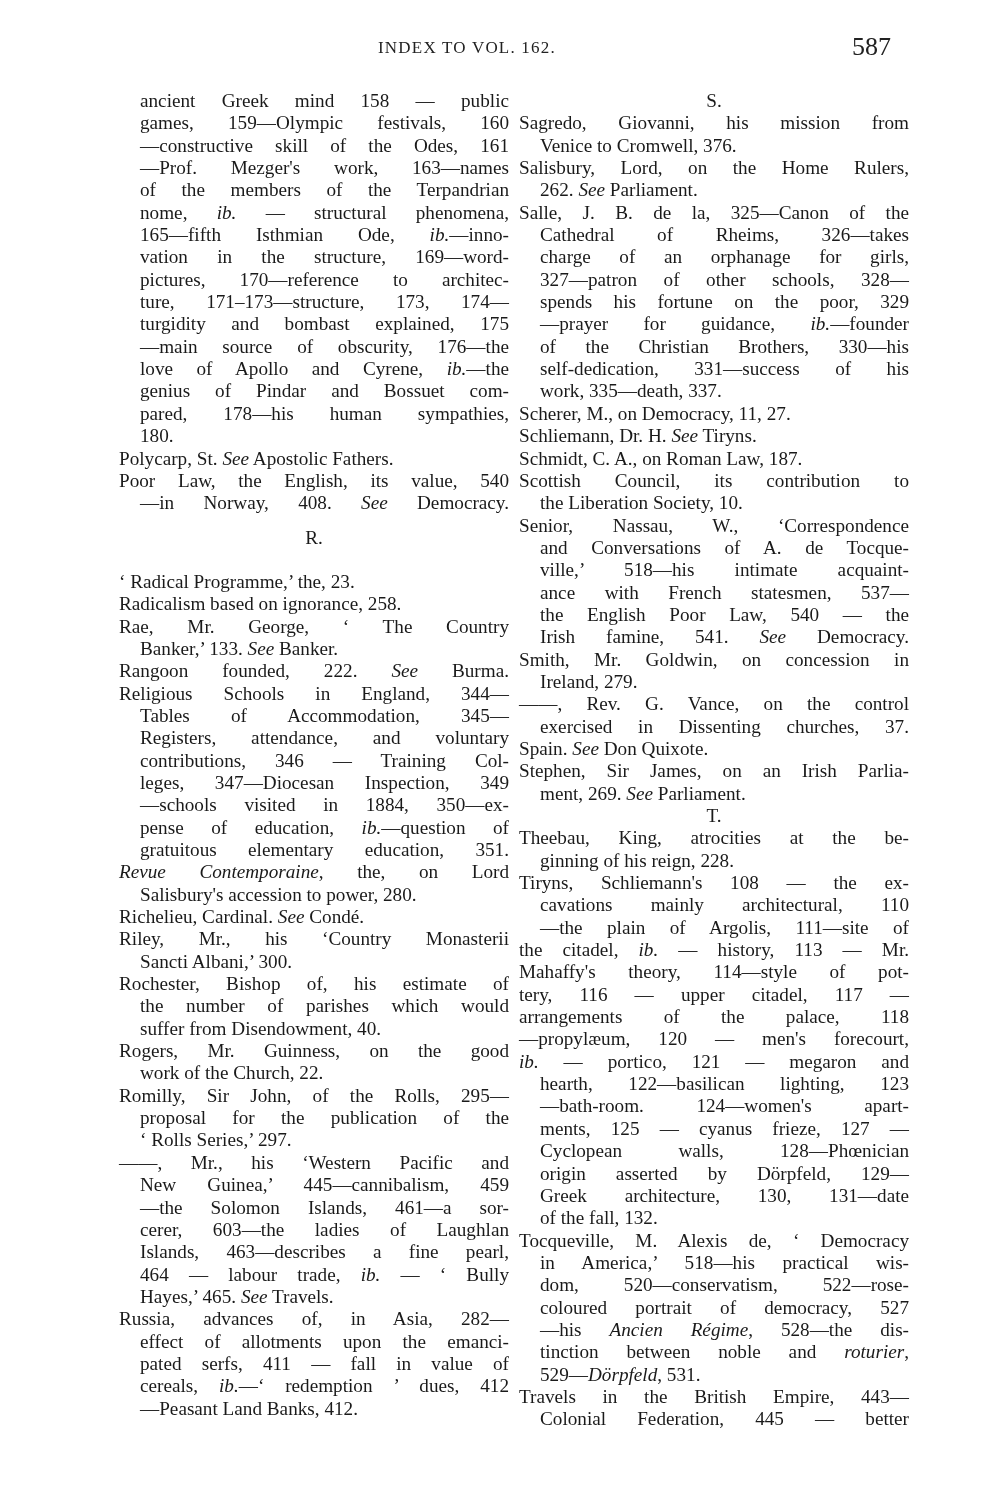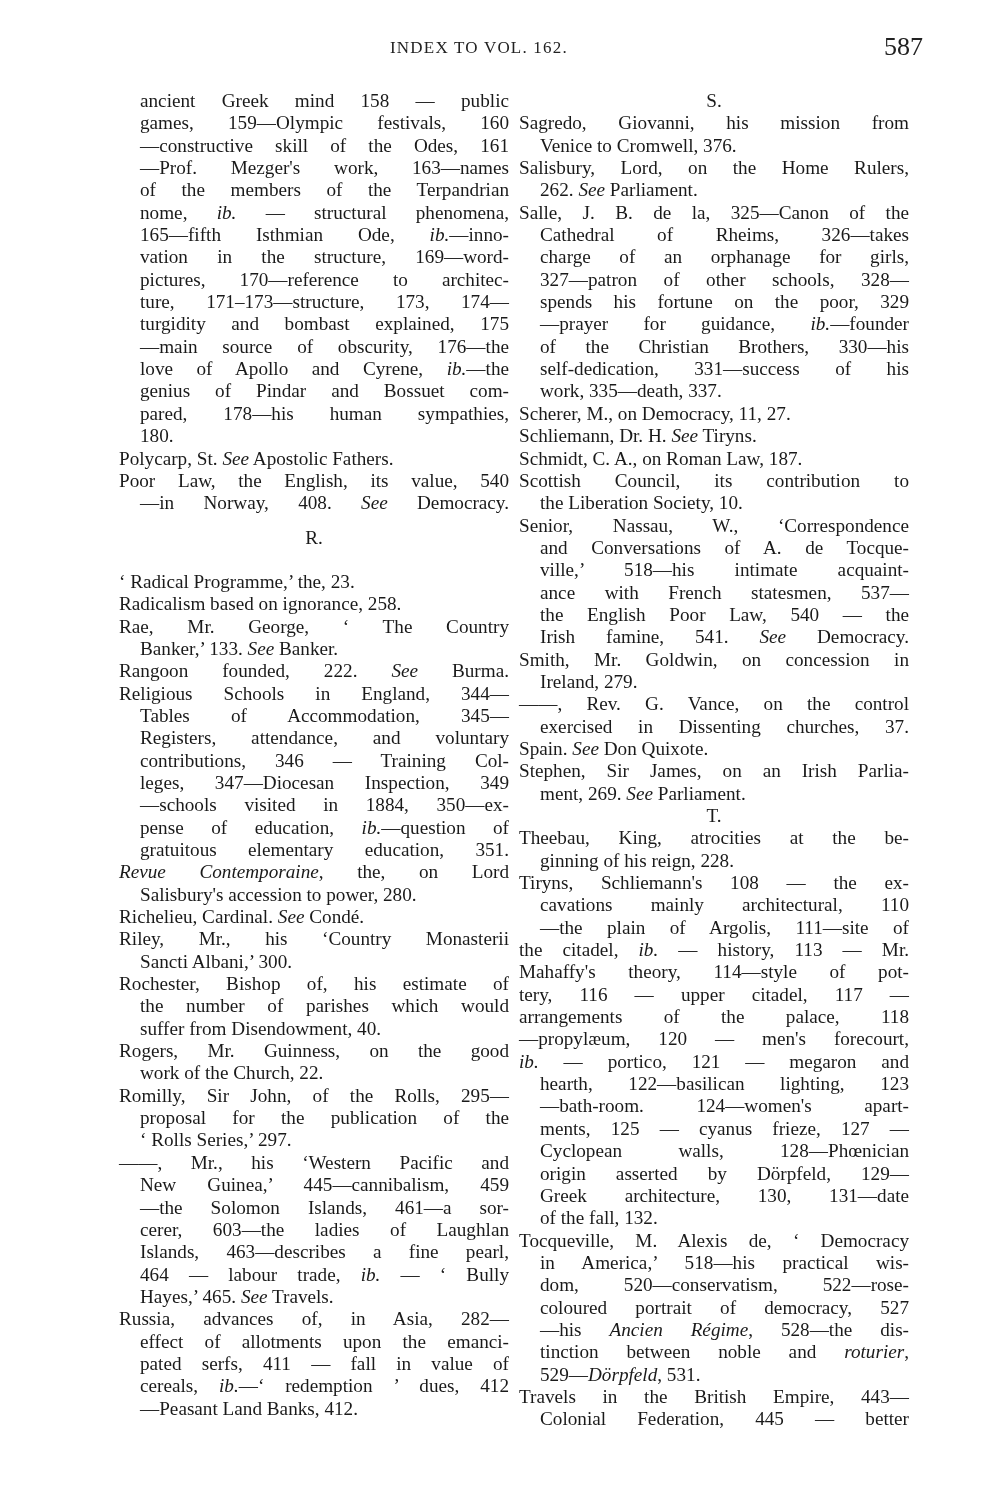--- a/index.html
+++ b/index.html
@@ -2,29 +2,29 @@
 <html><head>
 <meta charset="utf-8">
 <style>
   html, body { margin: 0; padding: 0; background: #ffffff; }
   body {
     width: 1000px; height: 1503px; position: relative; overflow: hidden;
     font-family: "Liberation Serif", "DejaVu Serif", serif;
     color: #1a1a1a;
   }
   .running-head {
-    position: absolute; top: 36px; left: 12px; width: 928px; height: 30px;
+    position: absolute; top: 36px; left: 0; width: 928px; height: 30px;
   }
   .running-title {
     position: absolute; left: 378px; top: 2px;
     font-size: 17px; letter-spacing: 1.2px; color: #222;
   }
   .page-number {
     position: absolute; left: 852px; top: -4px;
-    font-size: 26px; color: #222; margin-left: 20px;
+    font-size: 26px; color: #222;
   }
   .column {
     position: absolute; top: 90px; width: 390px;
     font-size: 19.2px; line-height: 22.35px;
   }
   .col-left { left: 119px; font-family: Liberation Serif, serif; }
   .col-right { left: 519px; width: 390px; }
   .line {
     display: block; white-space: nowrap; height: 22.35px;
     text-align: justify; text-align-last: justify;

